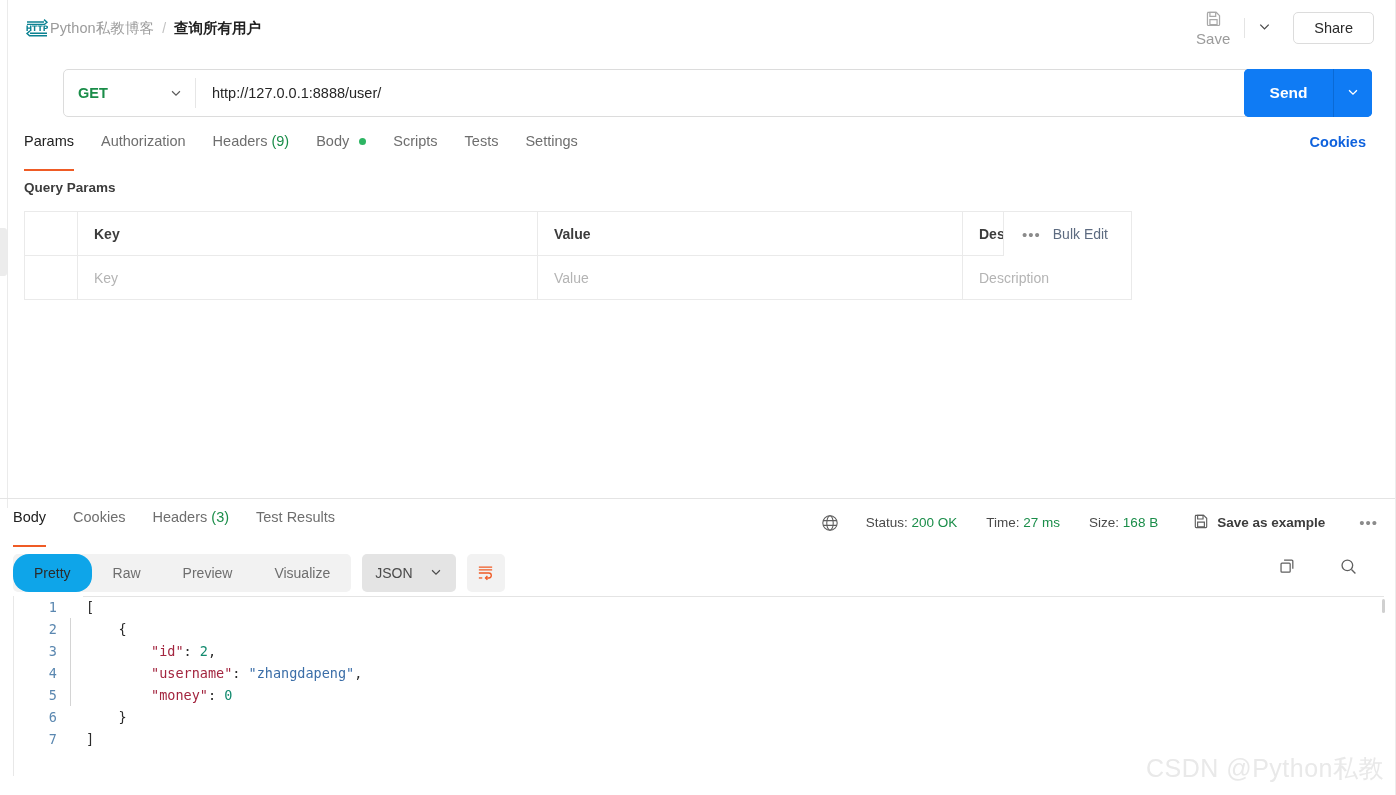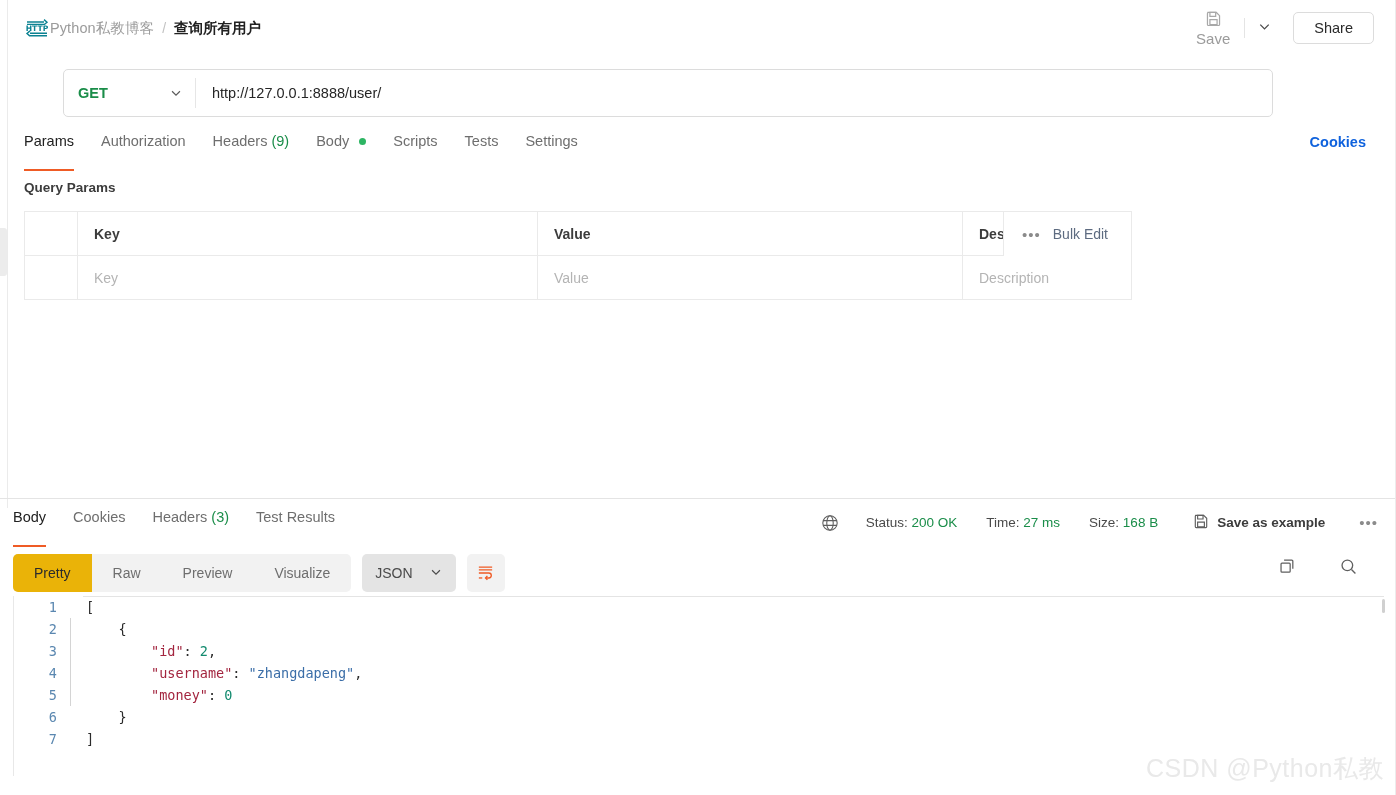--- a/index.html
+++ b/index.html
@@ -163,21 +163,21 @@
     display: flex; align-items: center; gap: 11px;
   }
   .seg {
     display: flex; background: #f2f2f2; border-radius: 5px; height: 38px;
     overflow: hidden;
   }
   .seg button {
     padding: 0 21px; font-size: 14px; color: #6e6e6e; background: none;
     border: none; height: 38px;
   }
-  .seg button.on { background: #eab308; color: #2b2b2b; }
+  .seg button.on { background: #0ea5e9; color: #2b2b2b; border-radius: 16px; }
   .fmt-sel {
     display: flex; align-items: center; gap: 16px; height: 38px; padding: 0 13px;
     background: #e4e4e4; border-radius: 5px; font-size: 14px; color: #4a4a4a;
     border: none;
   }
   .wrap-btn {
     width: 38px; height: 38px; display: flex; align-items: center;
     justify-content: center; background: #f2f2f2; border-radius: 5px; border: none;
   }
   .fmt-right {
@@ -278,20 +278,31 @@
       <span class="m-chev">
         <svg viewBox="0 0 16 16" width="14" height="14" fill="none" stroke="#5a5a5a" stroke-width="1.3">
           <path d="M3.5 6 L8 10.5 L12.5 6"></path>
         </svg>
       </span>
     </div>
     <div class="url-sep"></div>
     <div class="url-text" placeholder="Enter URL or paste text">http://127.0.0.1:8888/user/</div>
   </div>
 
+  <div class="sendgrp">
+    <button class="send-main">Send</button>
+    <div class="send-div"></div>
+    <button class="send-chev">
+      <span>
+        <svg viewBox="0 0 16 16" width="14" height="14" fill="none" stroke="#ffffff" stroke-width="1.5">
+          <path d="M3.5 6 L8 10.5 L12.5 6"></path>
+        </svg>
+      </span>
+    </button>
+  </div>
 
   <div class="req-tabs">
     <button class="rtab active">
       <span>Params</span>
     </button>
     <button class="rtab">
       <span>Authorization</span>
     </button>
     <button class="rtab">
       <span>Headers</span>

